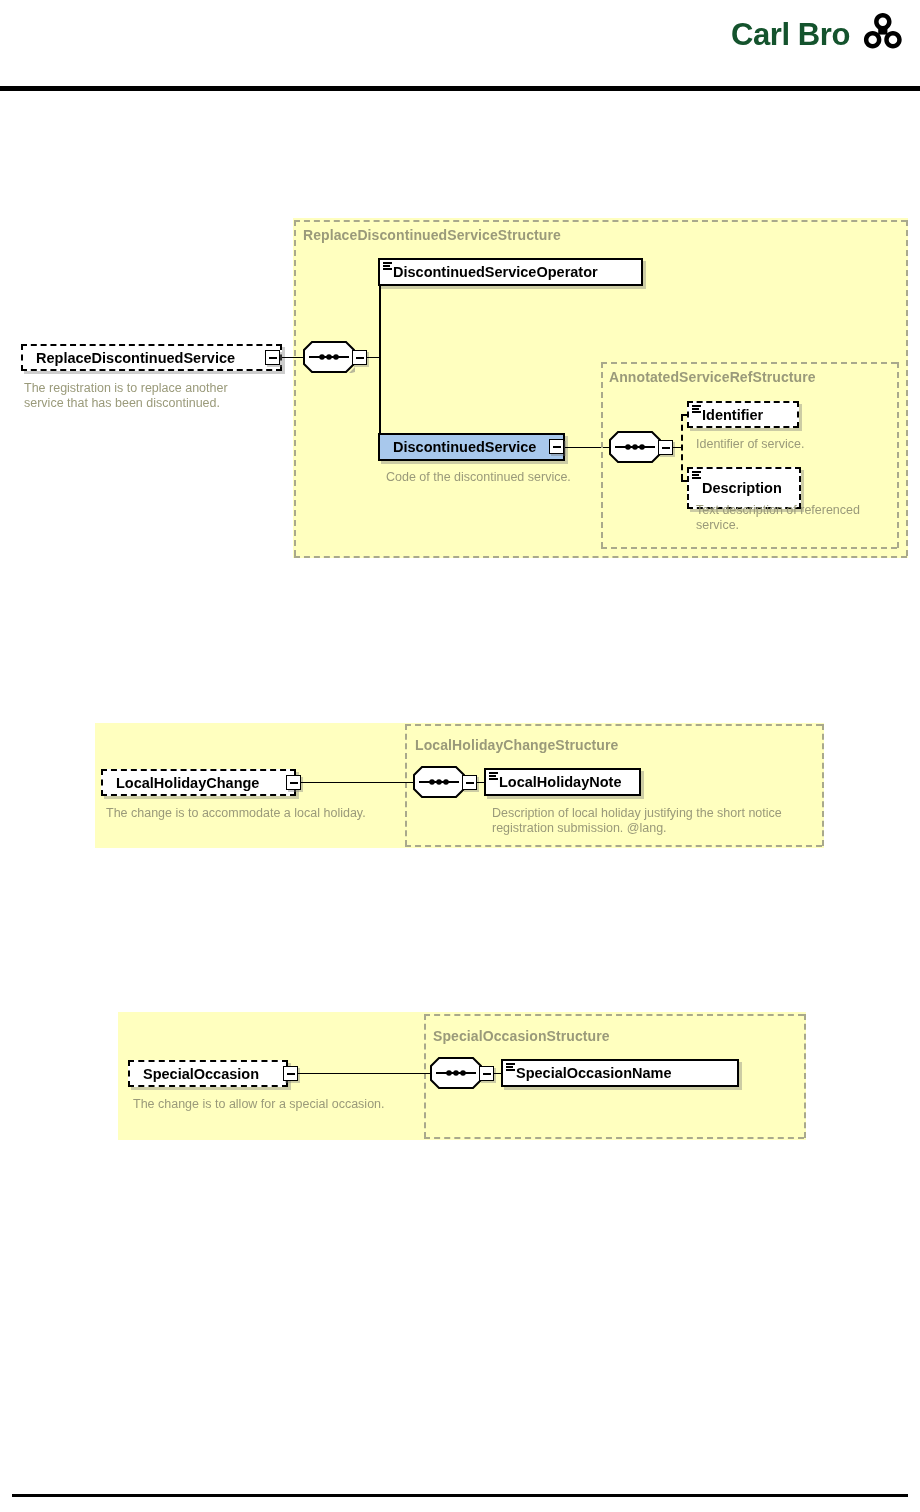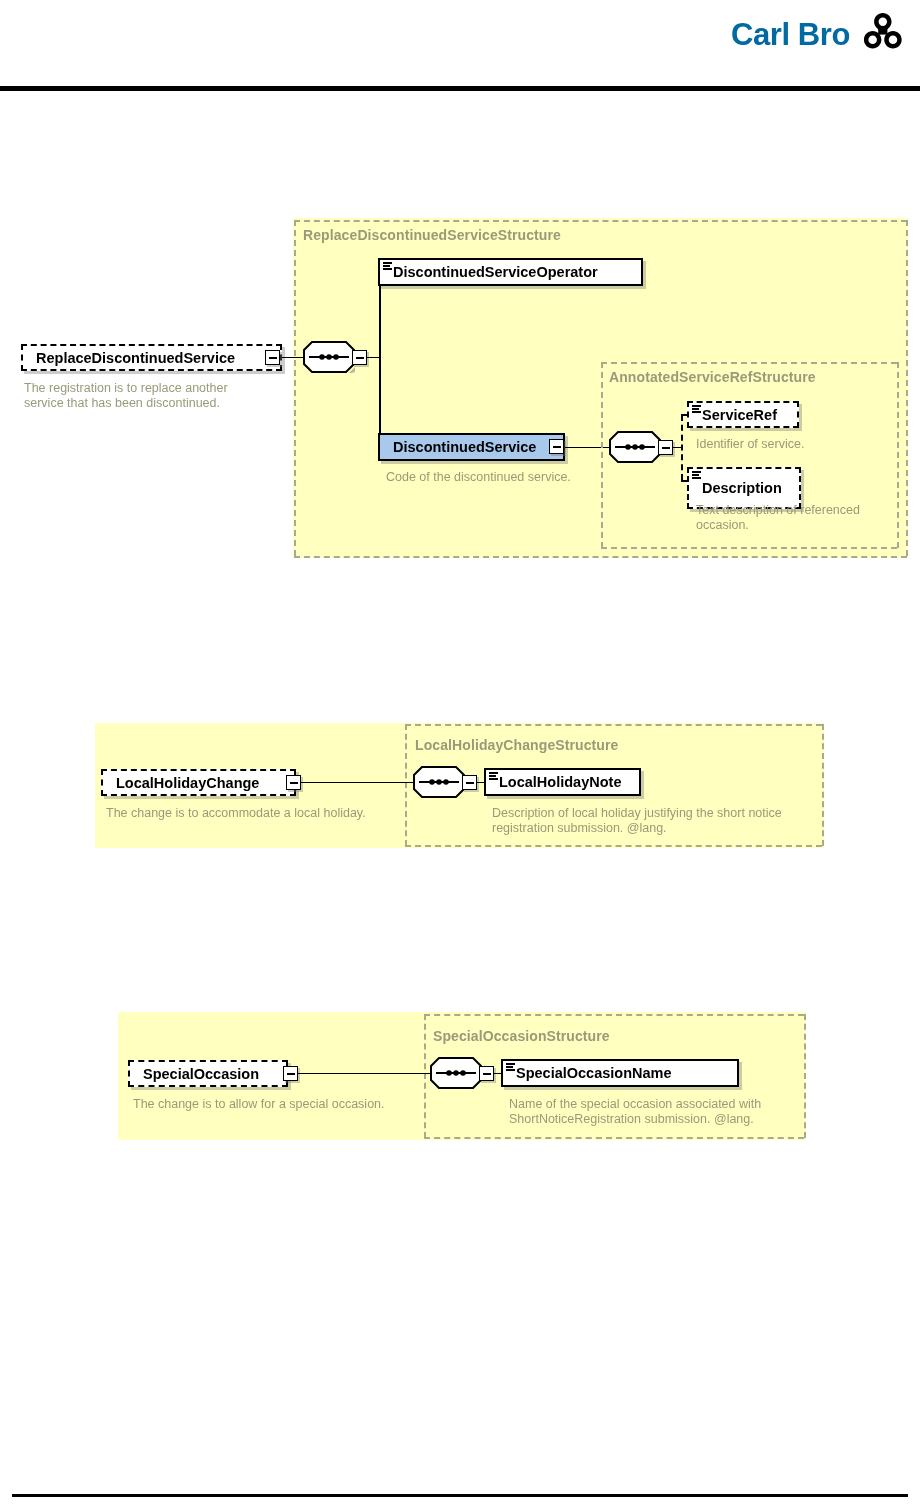--- a/index.html
+++ b/index.html
@@ -10,21 +10,21 @@
   }
   .page{position:absolute;left:0;top:0;width:920px;height:1512px;}
 
   
   .logo{
     position:absolute;right:14px;top:8px;height:52px;
     display:flex;align-items:center;gap:10px;
   }
   .logo-text{
     font-family:"Liberation Sans", sans-serif;
-    font-size:31px;font-weight:700;color:#0369a1;letter-spacing:-0.4px;
+    font-size:31px;font-weight:700;color:#14532d;letter-spacing:-0.4px;
     line-height:1;
   }
   .logo-mark{display:block;width:46px;height:46px;}
   .header-rule{
     position:absolute;left:0;top:86px;width:920px;height:5px;background:#000;
   }
   .footer-rule{
     position:absolute;left:12px;top:1494px;width:896px;height:3px;background:#000;
   }
 
@@ -192,34 +192,34 @@
   <div class="vdash" style="left:681px;top:415px;height:65px;border-left:2px dashed #000;"></div>
   <div class="hdash" style="left:681px;top:414px;width:8px;border-top:2px dashed #000;"></div>
   <div class="hdash" style="left:681px;top:480px;width:8px;border-top:2px dashed #000;"></div>
 
   <div class="node dashed" style="left:687px;top:401px;width:112px;height:27px;">
     <span class="attr-ico">
         <i></i>
         <i></i>
         <i></i>
       </span>
-    <span>ServiceRef</span>
+    <span>Identifier</span>
   </div>
   <div class="note" style="left:696px;top:437px;width:200px;">Identifier of service.</div>
 
   <div class="node dashed" style="left:687px;top:467px;width:114px;height:42px;">
     <span class="attr-ico">
         <i></i>
         <i></i>
         <i></i>
       </span>
     <span>Description</span>
   </div>
   <div class="note" style="left:696px;top:503px;width:195px;">Text description of referenced
-occasion.</div>
+service.</div>
 
   <div class="panel" style="left:95px;top:723px;width:729px;height:125px;"></div>
 
   <div class="vdash" style="left:405px;top:724px;height:122px;"></div>
   <div class="vdash" style="left:822px;top:724px;height:122px;"></div>
   <div class="hdash" style="left:405px;top:724px;width:417px;"></div>
   <div class="hdash" style="left:405px;top:845px;width:417px;"></div>
 
   <div class="panel-title" style="left:415px;top:737px;">LocalHolidayChangeStructure</div>
 
@@ -284,17 +284,15 @@
   <div class="line h" style="left:494px;top:1072.5px;width:9px;"></div>
 
   <div class="node solid" style="left:501px;top:1059px;width:238px;height:28px;">
     <span class="attr-ico">
         <i></i>
         <i></i>
         <i></i>
       </span>
     <span>SpecialOccasionName</span>
   </div>
-  <div class="note" style="left:509px;top:1097px;width:300px;">Name of the special occasion associated with
-ShortNoticeRegistration submission. @lang.</div>
 
   <div class="footer-rule"></div>
 </div>
 
 </body></html>

